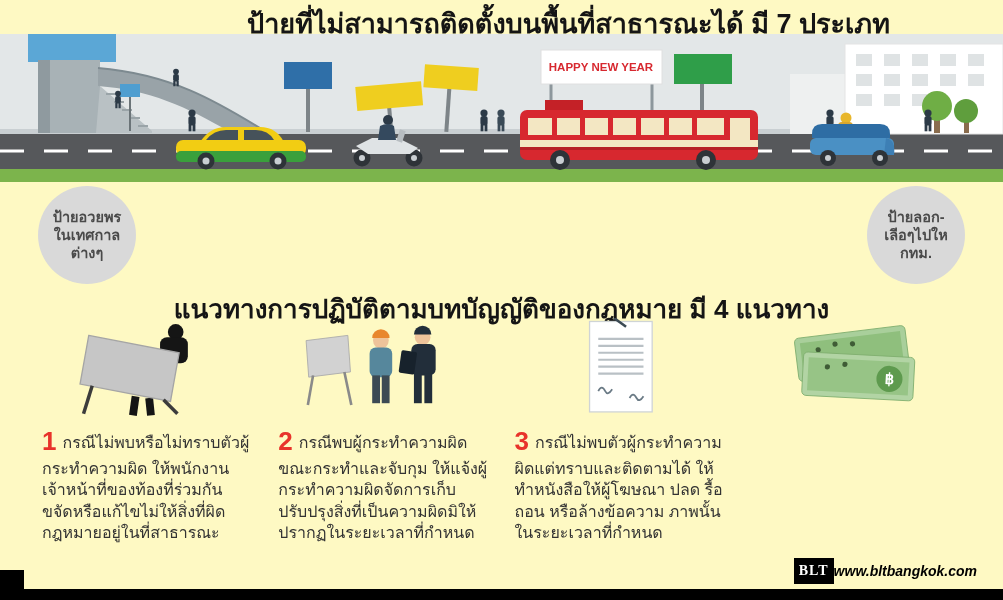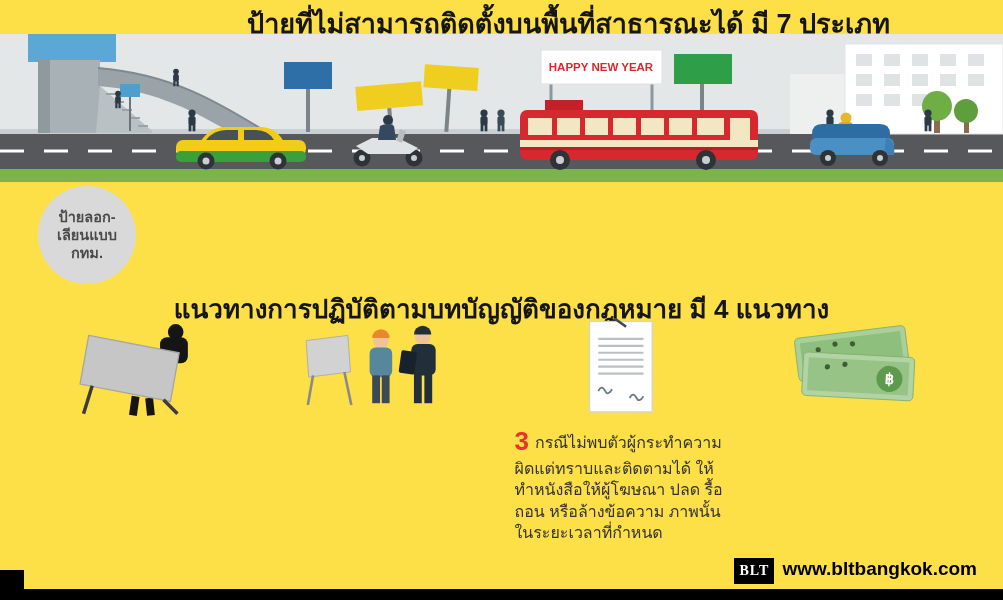--- a/index.html
+++ b/index.html
@@ -1,20 +1,20 @@
 <!DOCTYPE html>
 <html><head>
 <meta charset="utf-8">
 <style>
   * { margin: 0; padding: 0; box-sizing: border-box; }
   html, body { background: #fff; }
   body { font-family: "Liberation Sans", sans-serif; }
   .page {
     position: relative; width: 1003px; height: 600px;
-    background: #fde047; overflow: hidden;
+    background: #fef9c3; overflow: hidden;
   }
   .title1 {
     position: absolute; top: 2px; left: 140px; right: 6px;
     text-align: center; font-size: 27px; font-weight: 800; color: #151515;
     letter-spacing: 0;
   }
   .scene { position: absolute; top: 34px; left: 0; width: 813px; height: 148px; }
   .scene svg { display: block; }
 
   .circles {
@@ -38,28 +38,28 @@
     position: absolute; top: 318px; left: 42px; right: 42px;
     display: flex; gap: 26px;
   }
   .g-col { flex: 1 1 0; }
   .icon-box { height: 100px; display: flex; align-items: center; justify-content: center; margin-bottom: 6px; }
   .g-col p { font-size: 16px; line-height: 1.32; color: #333333; font-weight: 500; }
   .g-num { color: #e8332a; font-size: 26px; font-weight: 800; margin-right: 6px; vertical-align: -2px; }
 
   .brand {
     position: absolute; right: 26px; bottom: 16px;
-    display: flex; align-items: flex-start; gap: 8px;
+    display: flex; align-items: center; gap: 0;
   }
   .logo-box {
     width: 40px; height: 26px; background: #000;
     color: #fff; display: flex; align-items: center; justify-content: center;
     font-family: "Liberation Serif", serif; font-size: 14px; font-weight: bold; letter-spacing: 1px;
   }
-  .website { font-size: 19px; font-weight: bold; color: #000; }
+  .website { font-size: 14px; font-weight: bold; color: #000; font-style: italic; }
 
   .footer-bar { position: absolute; left: 0; bottom: 0; width: 100%; height: 11px; background: #000; }
   .corner-block { position: absolute; left: 0; bottom: 0; width: 24px; height: 30px; background: #000; }
 </style>
 </head>
 <body>
 
 <div class="page">
 
   <div class="title1">ป้ายที่ไม่สามารถติดตั้งบนพื้นที่สาธารณะได้ มี 7 ประเภท</div>
@@ -204,41 +204,45 @@
         <path d="M 886 104 q 10 2 8 17 h -10 z" fill="#3d7fb5"></path>
         <circle cx="828" cy="124" r="8" fill="#2e3338"></circle>
           <circle cx="828" cy="124" r="3" fill="#c9ced2"></circle>
         <circle cx="880" cy="124" r="8" fill="#2e3338"></circle>
           <circle cx="880" cy="124" r="3" fill="#c9ced2"></circle>
       </g>
     </svg>
   </div>
 
   <div class="circles">
+    <div class="circle">ป้ายอวยพร
+ในเทศกาล
+ต่างๆ</div>
     <div class="circle">ป้ายลอก-
-เลียนแบบ
+เลีอๆไปให
 กทม.</div>
   </div>
 
   <div class="title2">แนวทางการปฏิบัติตามบทบัญญัติของกฎหมาย มี 4 แนวทาง</div>
 
   <div class="guidelines">
 
     <div class="g-col">
       <div class="icon-box">
         <svg width="160" height="100" viewBox="0 0 170 115">
           <circle cx="118" cy="16" r="9" fill="#151515"></circle>
           <rect x="100" y="22" width="32" height="30" rx="8" fill="#151515"></rect>
           <rect x="66" y="90" width="9" height="22" fill="#151515" transform="rotate(8 70 100)"></rect>
           <rect x="84" y="92" width="9" height="20" fill="#151515" transform="rotate(-6 88 102)"></rect>
           <polygon points="18,20 122,40 112,96 8,76" fill="#c6c6c6" stroke="#a5a5a5" stroke-width="1.5"></polygon>
           <line x1="22" y1="78" x2="12" y2="110" stroke="#3c3c3c" stroke-width="4"></line>
           <line x1="104" y1="94" x2="120" y2="110" stroke="#3c3c3c" stroke-width="4"></line>
         </svg>
       </div>
+      <p><span class="g-num">1</span><span>กรณีไม่พบหรือไม่ทราบตัวผู้กระทำความผิด ให้พนักงานเจ้าหน้าที่ของท้องที่ร่วมกันขจัดหรือแก้ไขไม่ให้สิ่งที่ผิดกฎหมายอยู่ในที่สาธารณะ</span></p>
     </div>
 
     <div class="g-col">
       <div class="icon-box">
         <svg width="175" height="100" viewBox="0 0 190 115">
           <polygon points="6,26 54,20 57,62 9,68" fill="#d2d2d2" stroke="#aaaaaa"></polygon>
           <line x1="14" y1="66" x2="8" y2="100" stroke="#8a8a8a" stroke-width="3"></line>
           <line x1="50" y1="62" x2="58" y2="100" stroke="#8a8a8a" stroke-width="3"></line>
           <circle cx="92" cy="26" r="9" fill="#eec39a"></circle>
           <path d="M 82 23 a 10 10 0 0 1 20 0 z" fill="#e8872e"></path>
@@ -246,20 +250,21 @@
           <rect x="82" y="66" width="9" height="32" fill="#3c4a54"></rect>
           <rect x="93" y="66" width="9" height="32" fill="#3c4a54"></rect>
           <circle cx="140" cy="22" r="9" fill="#eec39a"></circle>
           <path d="M 130 19 a 10 10 0 0 1 20 0 z" fill="#222e3a"></path>
           <rect x="127" y="30" width="28" height="36" rx="7" fill="#222e3a"></rect>
           <rect x="114" y="38" width="18" height="26" rx="2" fill="#17222c" transform="rotate(8 123 51)"></rect>
           <rect x="130" y="64" width="9" height="34" fill="#222e3a"></rect>
           <rect x="142" y="64" width="9" height="34" fill="#222e3a"></rect>
         </svg>
       </div>
+      <p><span class="g-num">2</span><span>กรณีพบผู้กระทำความผิดขณะกระทำและจับกุม ให้แจ้งผู้กระทำความผิดจัดการเก็บ ปรับปรุงสิ่งที่เป็นความผิดมิให้ปรากฏในระยะเวลาที่กำหนด</span></p>
     </div>
 
     <div class="g-col">
       <div class="icon-box">
         <svg width="160" height="100" viewBox="0 0 170 115">
           <rect x="50" y="4" width="72" height="104" fill="#ffffff" stroke="#cfd4d6" stroke-width="1.5"></rect>
           <line x1="78" y1="0" x2="92" y2="10" stroke="#3c4a54" stroke-width="3"></line>
           <line x1="60" y1="24" x2="112" y2="24" stroke="#b9c0c5" stroke-width="2.5"></line>
           <line x1="60" y1="32" x2="112" y2="32" stroke="#b9c0c5" stroke-width="2.5"></line>
           <line x1="60" y1="40" x2="112" y2="40" stroke="#b9c0c5" stroke-width="2.5"></line>

